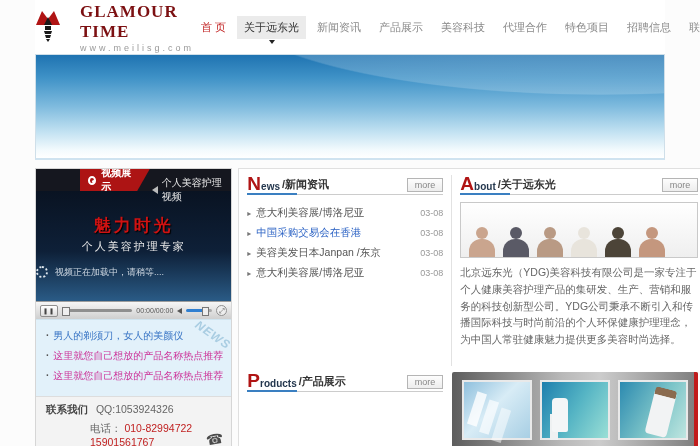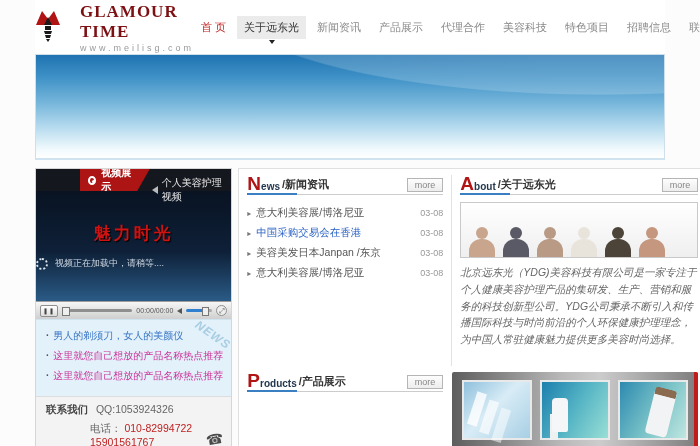--- a/index.html
+++ b/index.html
@@ -100,21 +100,21 @@
   .nl-item.hl { color:#2b62c4; }
   .about-photo { margin-top:7px; height:56px; border:1px solid #c9c9c9; background:linear-gradient(#ffffff,#efefef); position:relative; overflow:hidden; }
   .about-photo i { position:absolute; bottom:-16px; width:26px; height:34px; border-radius:12px 12px 0 0; }
   .about-photo i::before { content:""; position:absolute; top:-12px; left:7px; width:12px; height:12px; border-radius:50%; background:inherit; }
   .ap1 { left:8px;  background:#caa58e; }
   .ap2 { left:42px; background:#5a5a66; }
   .ap3 { left:76px; background:#b99a84; }
   .ap4 { left:110px; background:#e8e4dc; }
   .ap5 { left:144px; background:#4c4438; }
   .ap6 { left:178px; background:#c4977e; }
-  .about-text { font-size:10.5px; color:#666; line-height:1.6; margin-top:6px;font-style:italic; }
+  .about-text { font-size:10.5px; color:#666; line-height:1.6; margin-top:6px; }
 
   .prod-row { display:flex; margin-top:6px; }
   .prod-left { width:196px; }
   .prod-strip { flex:1; margin-left:9px; height:76px; align-self:flex-start; border-radius:2px; position:relative;
     background:linear-gradient(90deg,#5d5d5d 0%,#b9b9b9 45%,#cccccc 60%,#7d7d7d 100%);
     display:flex; align-items:center; gap:8px; padding:0 10px; overflow:hidden; }
   .prod-strip::after { content:""; position:absolute; right:0; top:0; width:4px; height:100%; background:#c11c1c; }
   .thumb { width:70px; height:60px; border:2px solid #e9e9e9; flex:none; position:relative; cursor:pointer;
     display:flex; align-items:flex-end; justify-content:flex-end; }
   .th1 { background:linear-gradient(135deg,#8fc0dd 0%,#d8ecf6 45%,#a8cfe4 100%); }
@@ -144,22 +144,22 @@
       <span class="logo-text">
         <div class="en">GLAMOUR TIME</div>
         <div class="www">www.meilisg.com</div>
       </span>
     </div>
     <div class="nav">
       <a class="red">首 页</a>
       <a class="active">关于远东光</a>
       <a>新闻资讯</a>
       <a>产品展示</a>
+      <a>美容科技</a>
       <a>代理合作</a>
-      <a>美容科技</a>
       <a>特色项目</a>
       <a>招聘信息</a>
       <a>联系我们</a>
     </div>
   </div>
 
   <div class="banner"></div>
 
   <div class="main">
 
@@ -169,20 +169,21 @@
           <span class="play-ico"></span>
           <span>视频展示</span>
         </span>
         <span class="vh-title">
           <span class="spk-ico"></span>
           <span>个人美容护理视频</span>
         </span>
       </div>
       <div class="player">
         <div class="p-title">魅力时光</div>
+        <div class="p-sub">个人美容护理专家</div>
         <div class="p-loading">
           <span class="spinner"></span>
           <span>视频正在加载中，请稍等....</span>
         </div>
       </div>
       <div class="controls">
         <span class="pause-btn">❚❚</span>
         <span class="track"></span>
         <span class="time">00:00/00:00</span>
         <span class="vol-ico"></span>

